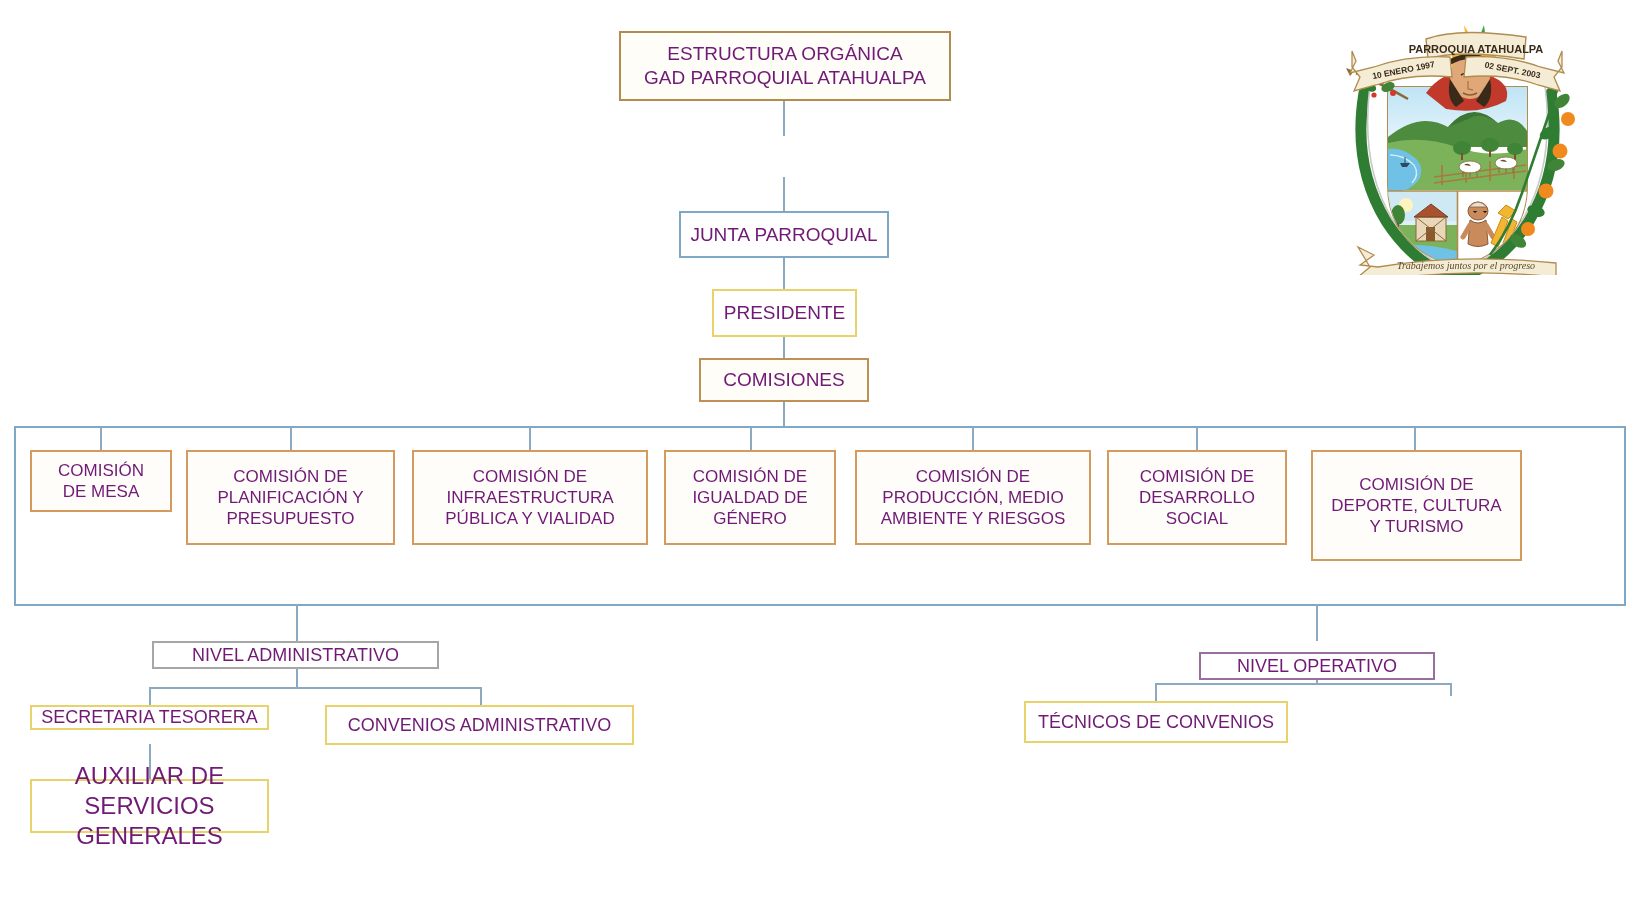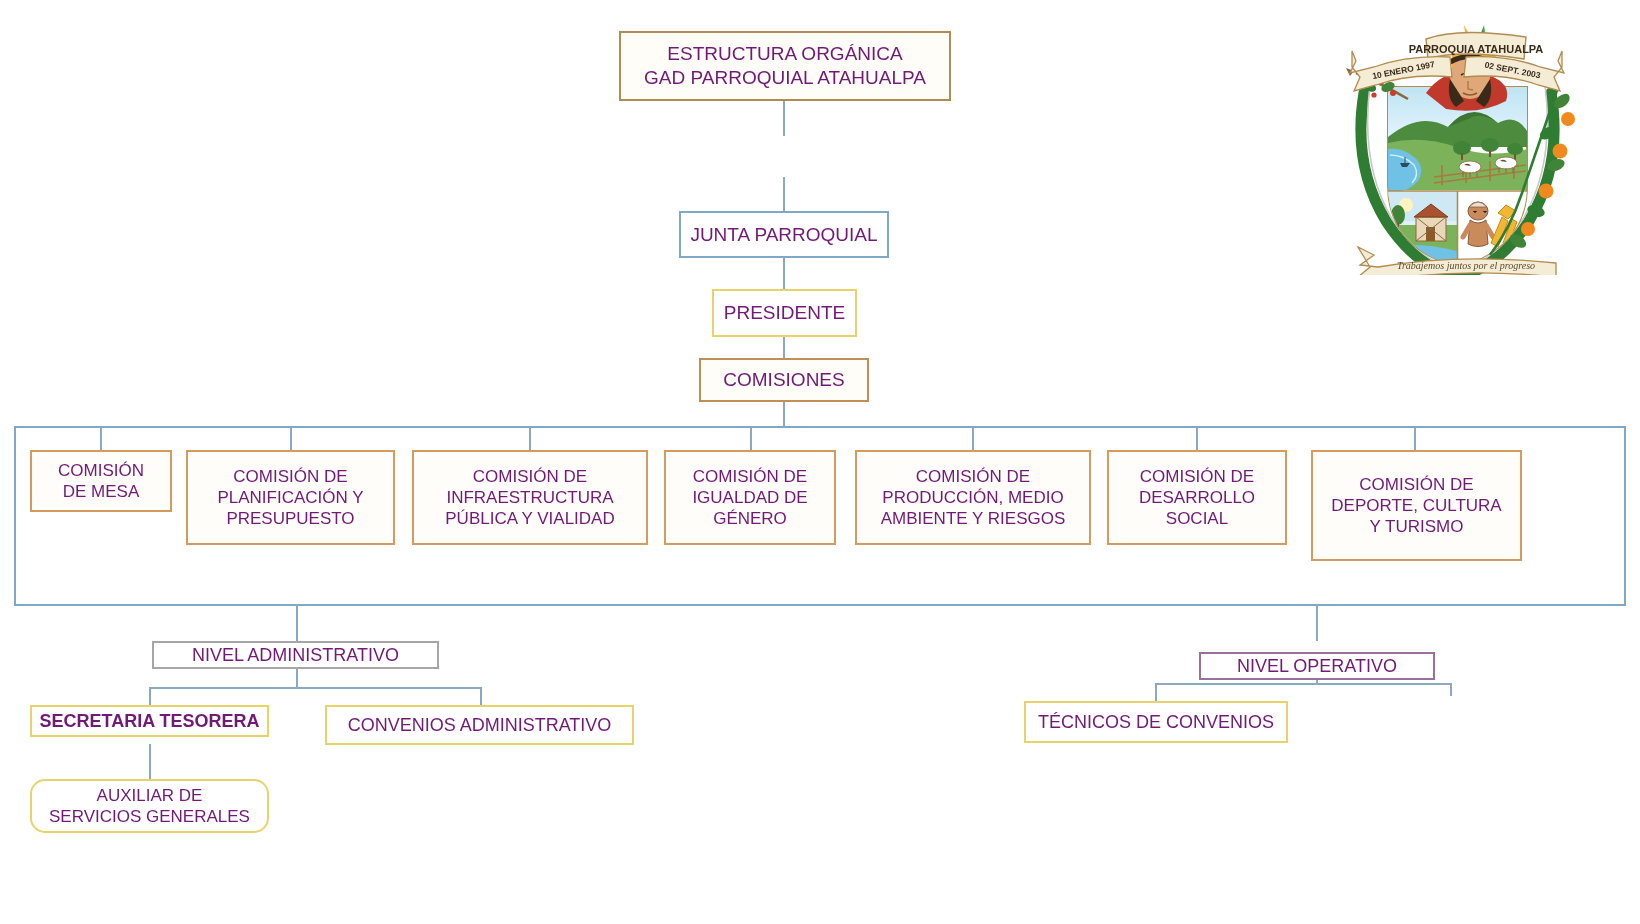--- a/index.html
+++ b/index.html
@@ -129,25 +129,25 @@
   <div class="box b-comm" style="left:1107px; top:450px; width:180px; height:95px; font-size:17px;">COMISIÓN DE
 DESARROLLO
 SOCIAL</div>
 
   <div class="box b-comm" style="left:1311px; top:450px; width:211px; height:111px; font-size:17px;">COMISIÓN DE
 DEPORTE, CULTURA
 Y TURISMO</div>
 
   <div class="box b-gray" style="left:152px; top:641px; width:287px; height:28px; font-size:18px;">NIVEL ADMINISTRATIVO</div>
 
-  <div class="box b-yellow" style="left:30px; top:705px; width:239px; height:32px; font-size:18px;font-weight:bold;">SECRETARIA TESORERA</div>
+  <div class="box b-yellow" style="left:30px; top:705px; width:239px; height:25px; font-size:18px;">SECRETARIA TESORERA</div>
 
   <div class="box b-yellow" style="left:325px; top:705px; width:309px; height:40px; font-size:18px;">CONVENIOS ADMINISTRATIVO</div>
 
-  <div class="box b-yellow" style="left:30px; top:779px; width:239px; height:54px; font-size:17px;border-radius:15px;">AUXILIAR DE
+  <div class="box b-yellow" style="left:30px; top:779px; width:239px; height:54px; font-size:24px;">AUXILIAR DE
 SERVICIOS GENERALES</div>
 
   <div class="box b-purple" style="left:1199px; top:640px; width:236px; height:28px; font-size:18px;margin-top:12px;">NIVEL OPERATIVO</div>
 
   <div class="box b-yellow" style="left:1024px; top:701px; width:264px; height:42px; font-size:18px;">TÉCNICOS DE CONVENIOS</div>
 
 
   <div id="crest" style="left:1330px; top:15px; width:255px; height:260px;">
     <svg viewBox="0 0 255 260" width="255" height="260" xmlns="http://www.w3.org/2000/svg">
       <defs>

